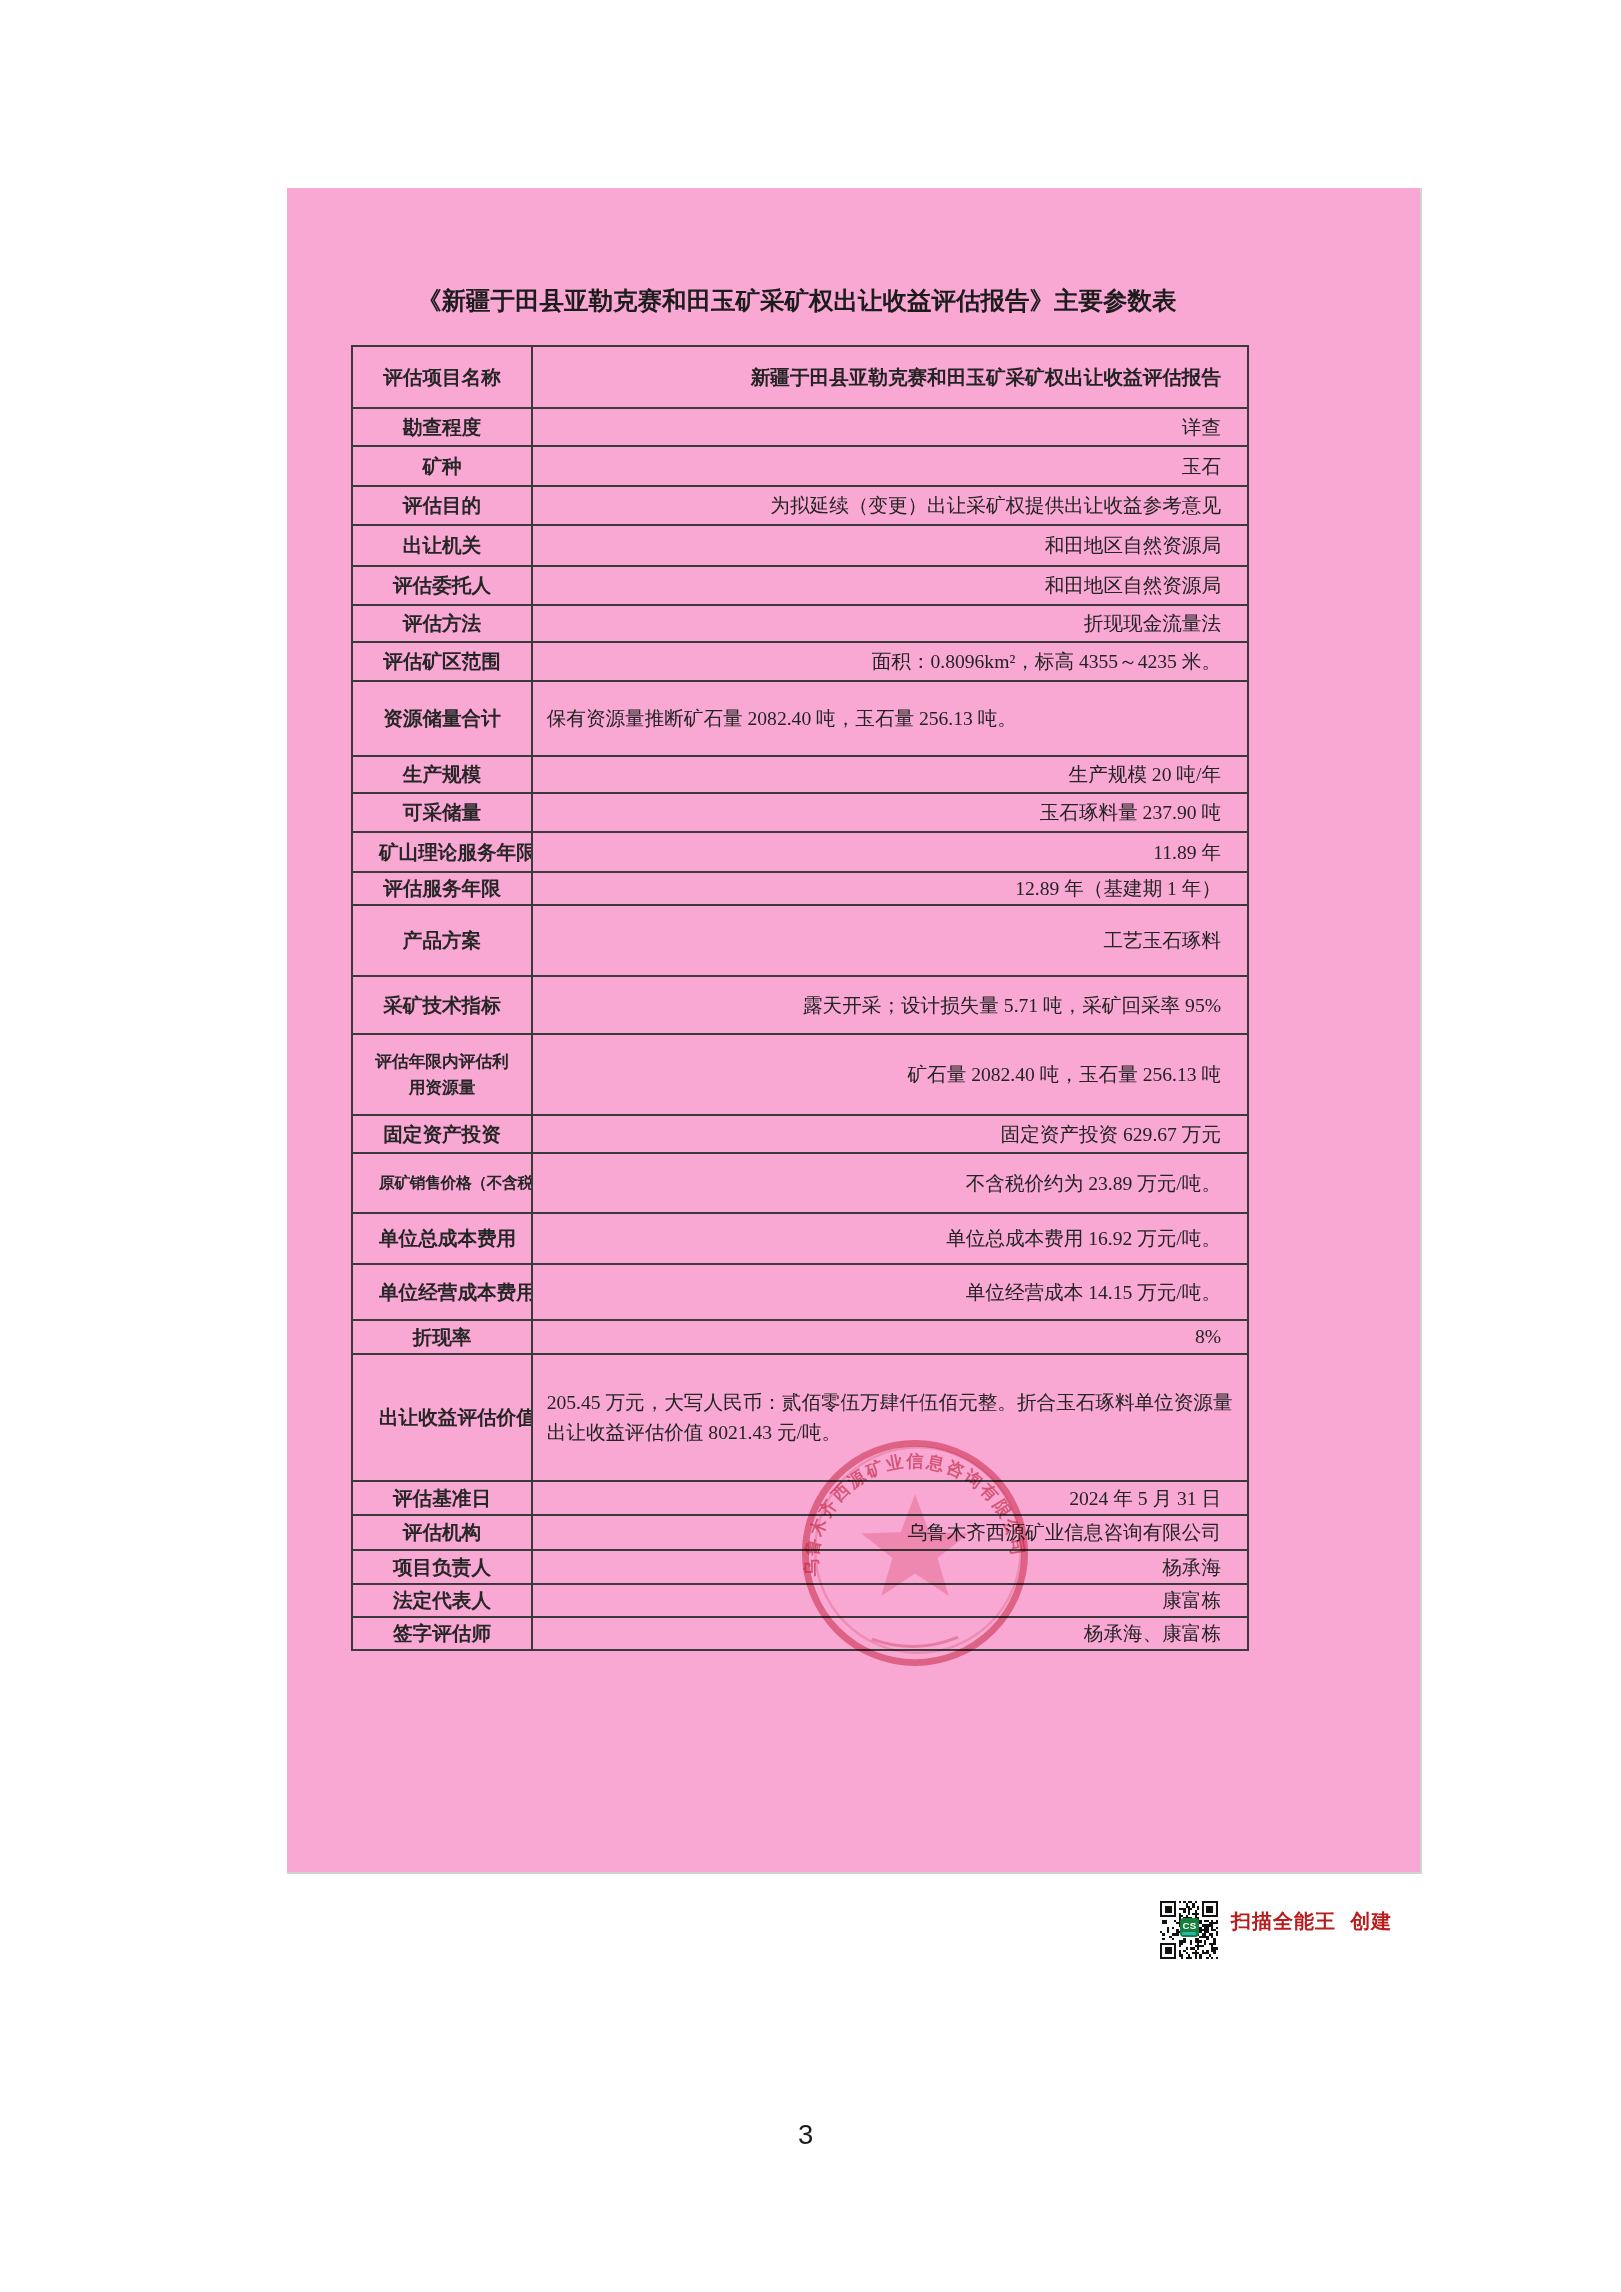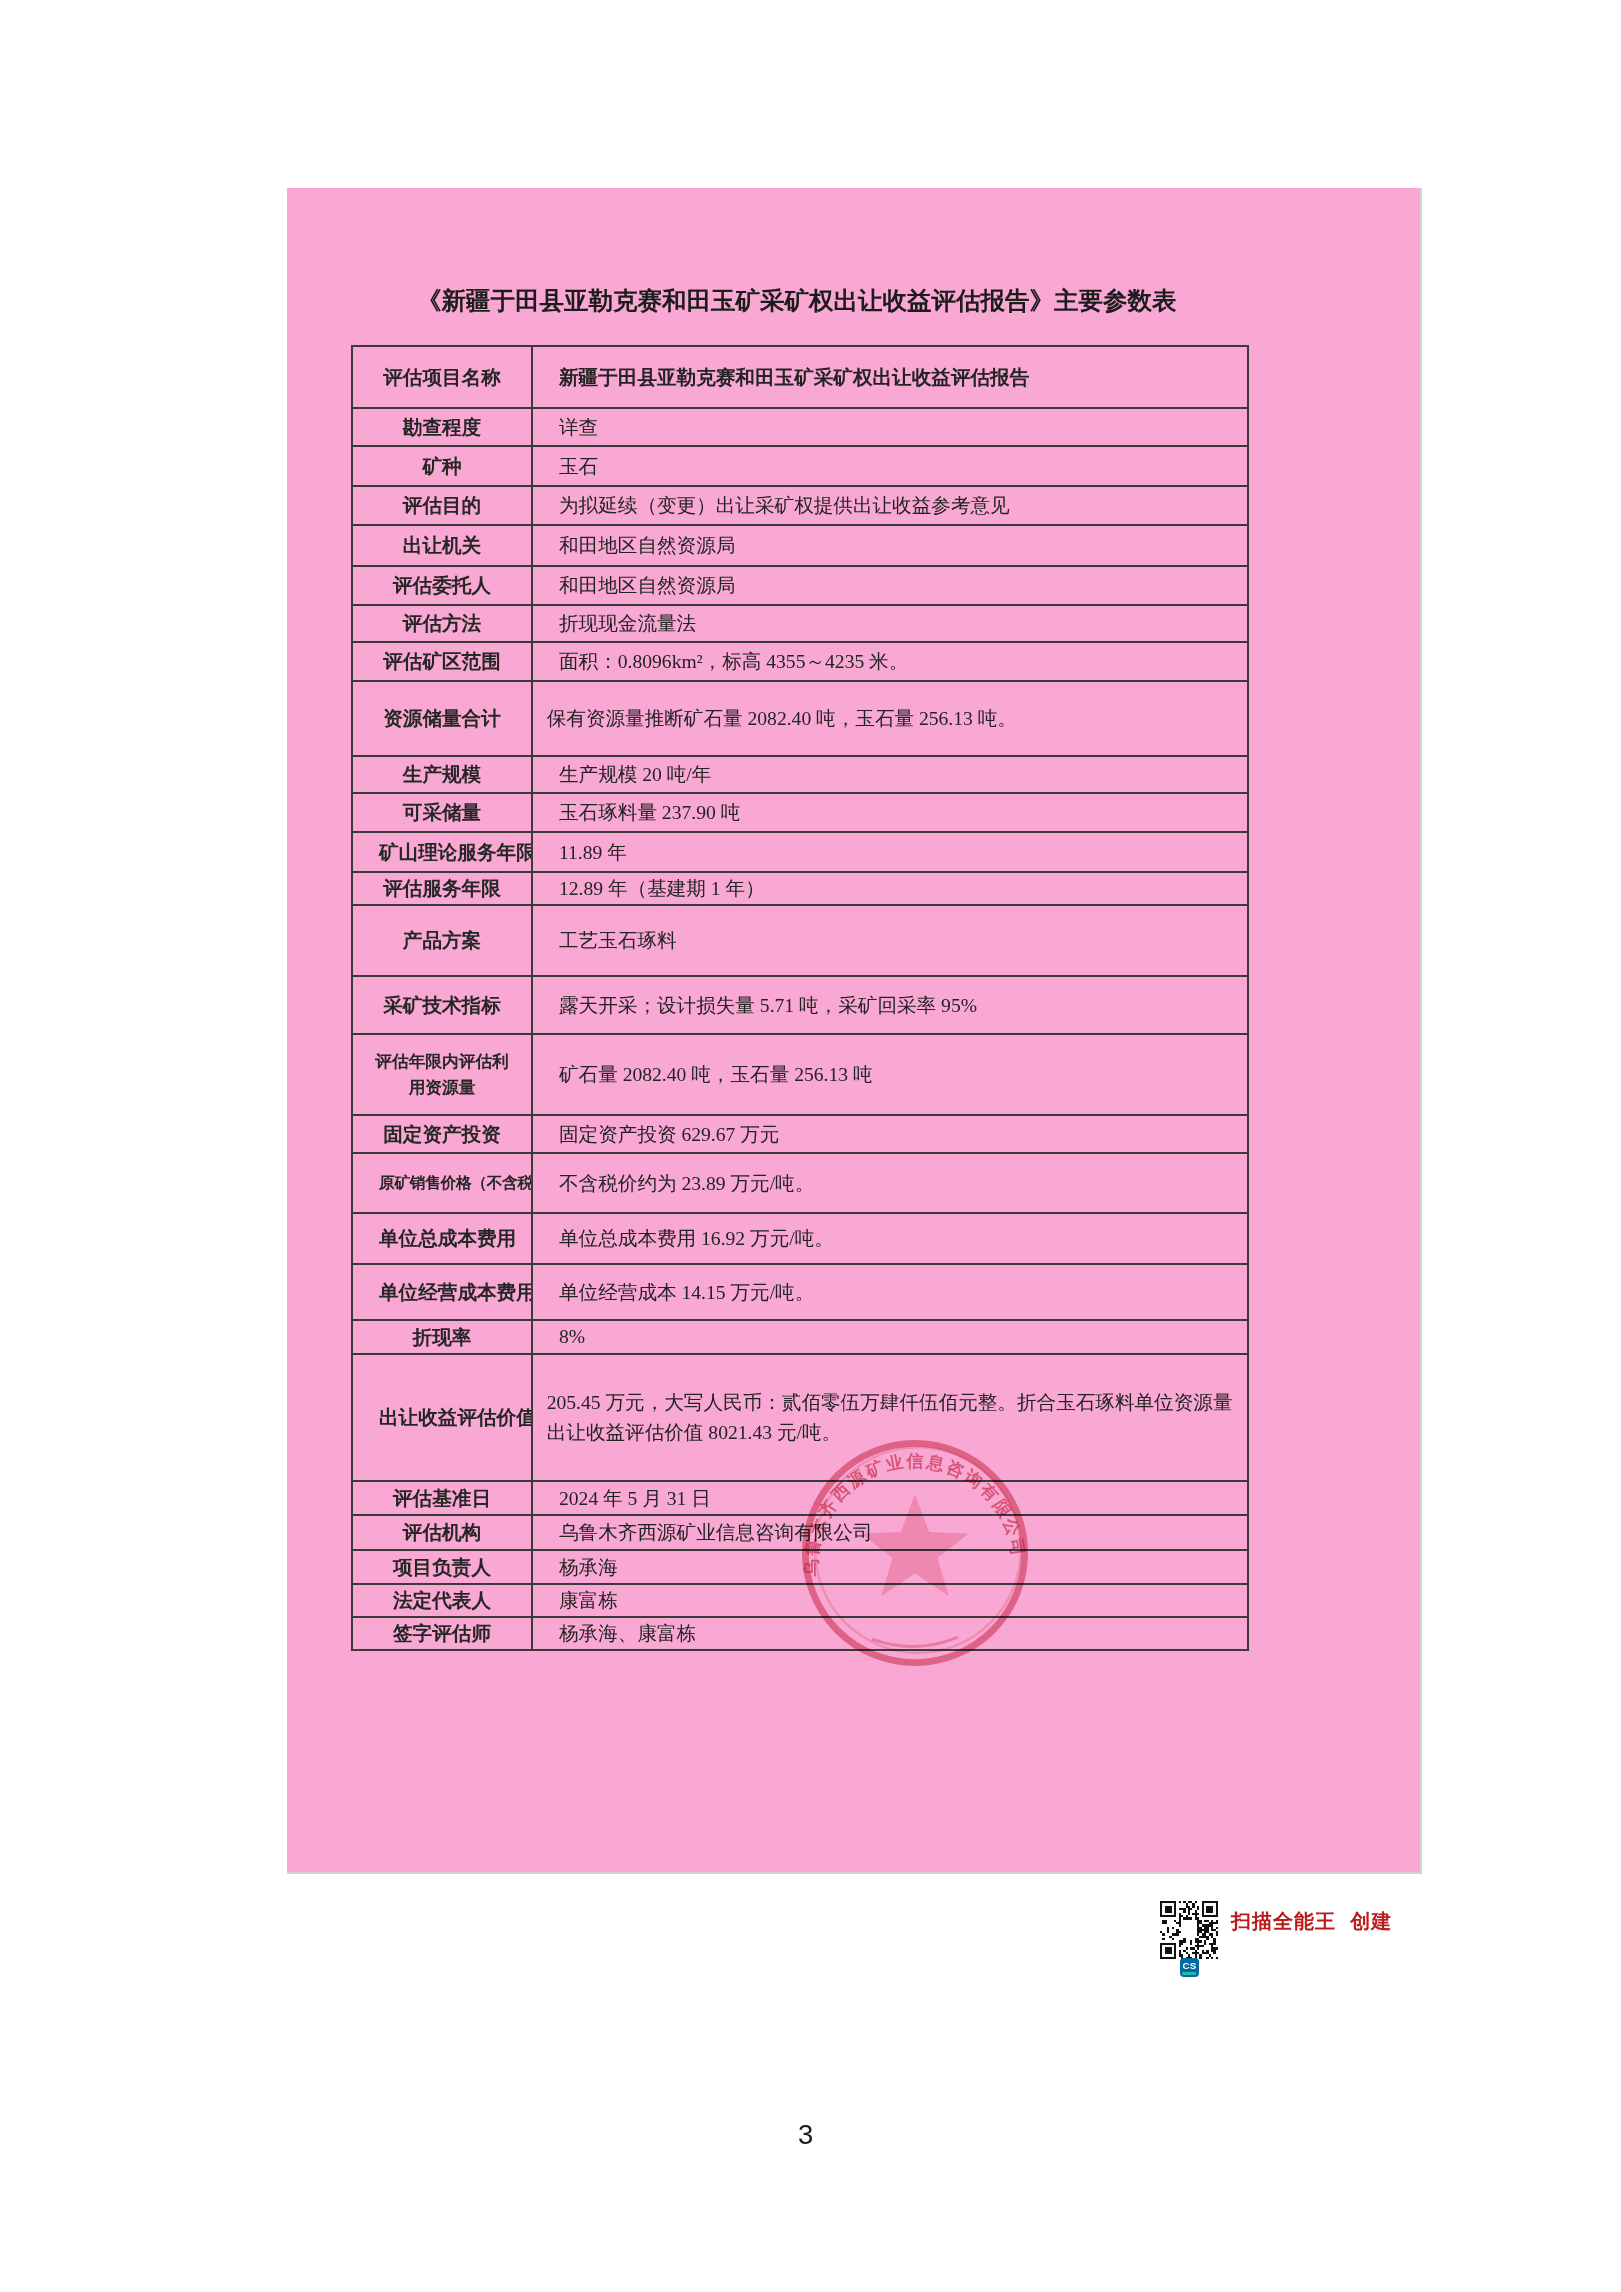--- a/index.html
+++ b/index.html
@@ -27,21 +27,21 @@
   table.params td{
     border:2px solid #3a3a3a;vertical-align:middle;
     padding:2px 26px;overflow:hidden;
   }
   td.lbl{
     width:180px;text-align:center;font-weight:bold;color:#262626;
     white-space:nowrap;padding:2px 2px;
   }
   td.lbl.lbl-wrap{white-space:normal;font-size:16.7px;line-height:1.55;padding:2px 22px;}
   td.lbl.lbl-tight{font-size:15.7px;letter-spacing:-0.3px;}
-  td.val{width:716px;text-align:left;}
+  td.val{width:716px;text-align:right;}
   td.val.val-left{text-align:left;padding:5.9px 13.7px;line-height:1.5;}
   td.val.val-bold{font-weight:bold;}
   
   tr:nth-child(1){height:62px}  tr:nth-child(2){height:38px}
   tr:nth-child(3){height:40px}  tr:nth-child(4){height:39px}
   tr:nth-child(5){height:41px}  tr:nth-child(6){height:39px}
   tr:nth-child(7){height:37px}  tr:nth-child(8){height:39px}
   tr:nth-child(9){height:75px}  tr:nth-child(10){height:37px}
   tr:nth-child(11){height:39px} tr:nth-child(12){height:40px}
   tr:nth-child(13){height:29px} tr:nth-child(14){height:71px}
@@ -55,23 +55,23 @@
   .stamp{
     position:absolute;left:491px;top:1228px;width:274px;height:274px;
     mix-blend-mode:multiply;pointer-events:none;
   }
   .qr{
     position:absolute;left:1160px;top:1901px;width:58px;height:58px;
   }
   .qr svg{display:block;width:58px;height:58px;}
   .qr-badge{
     position:absolute;left:19.6px;top:16.7px;width:19.6px;height:19.6px;
-    background:#0369a1;border-radius:3.9px;color:#ffffff;
+    background:#15803d;border-radius:3.9px;color:#ffffff;
     font-family:"Liberation Sans","DejaVu Sans",sans-serif;
-    font-weight:bold;font-size:9.8px;text-align:center;line-height:16.7px;margin-top:40px;
+    font-weight:bold;font-size:9.8px;text-align:center;line-height:16.7px;
   }
   .qr-badge .bar{
     position:absolute;left:2.9px;bottom:2px;width:13.7px;height:2.9px;
     background:#25b8a8;border-radius:1px;
   }
   .scan-caption{
     position:absolute;left:1231px;top:1908px;
     font-family:"Liberation Sans","DejaVu Sans",sans-serif;
     font-weight:bold;font-size:20px;color:#b91c1c;
     white-space:nowrap;word-spacing:7.8px;letter-spacing:1px;

